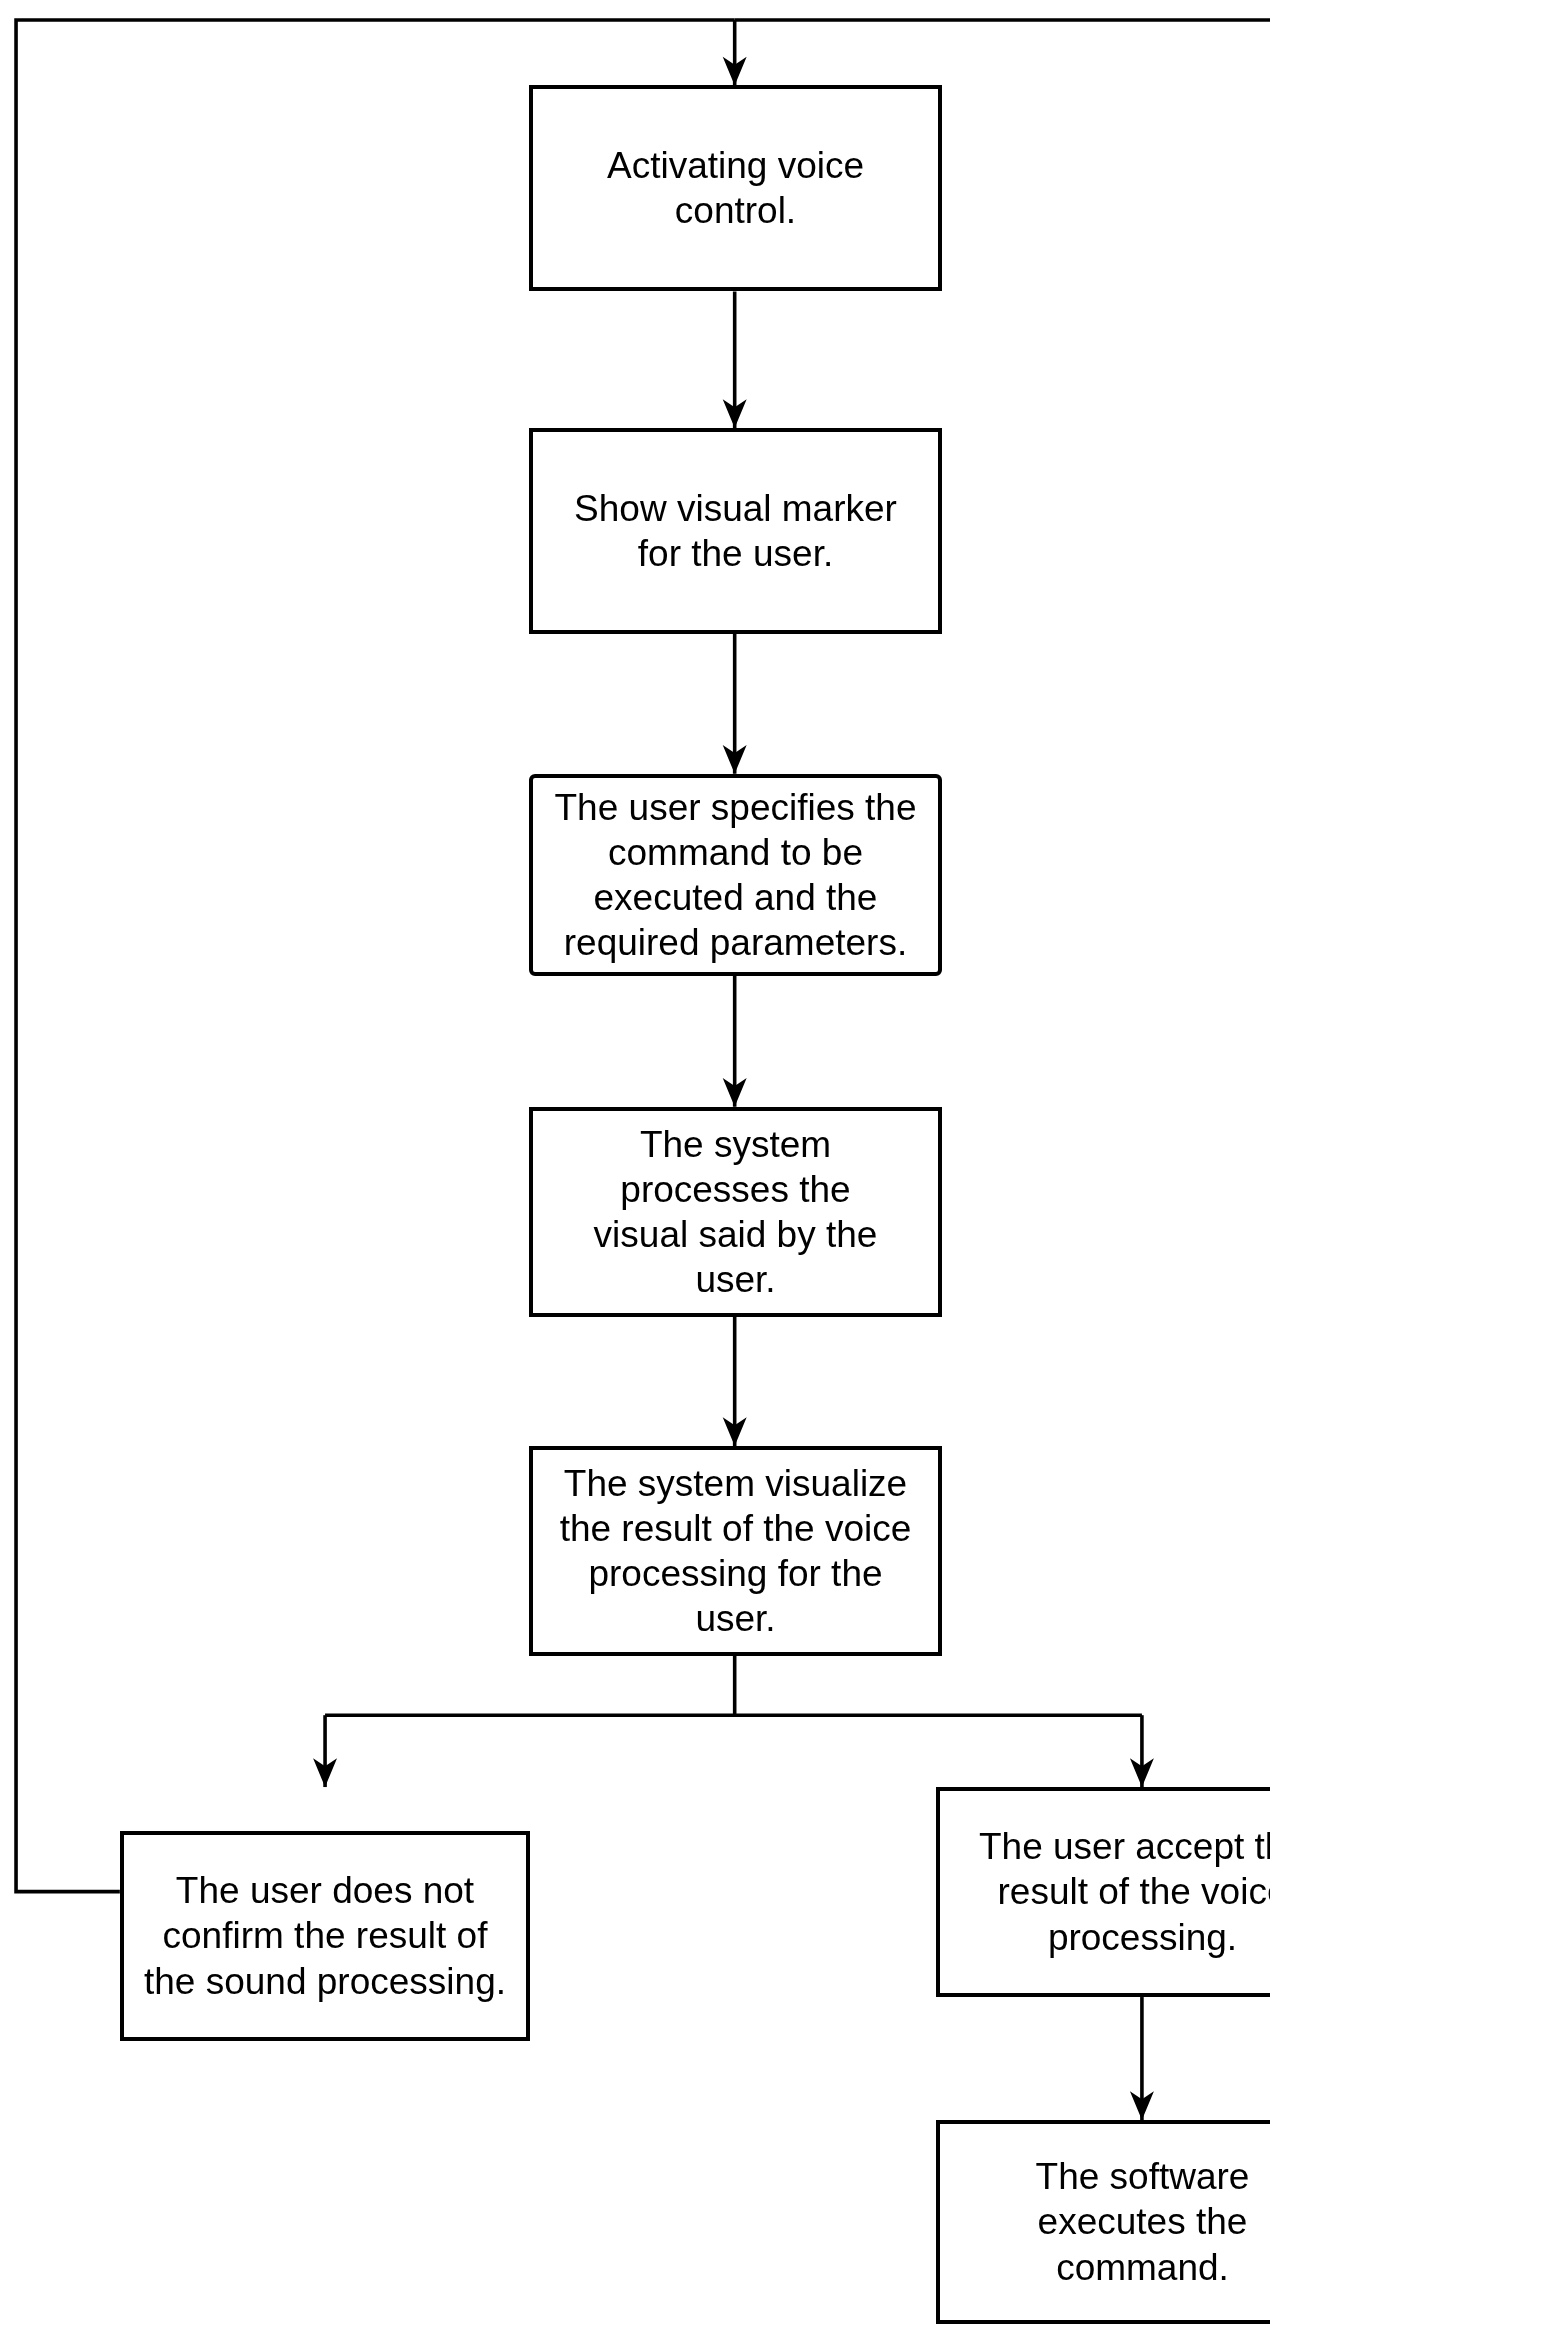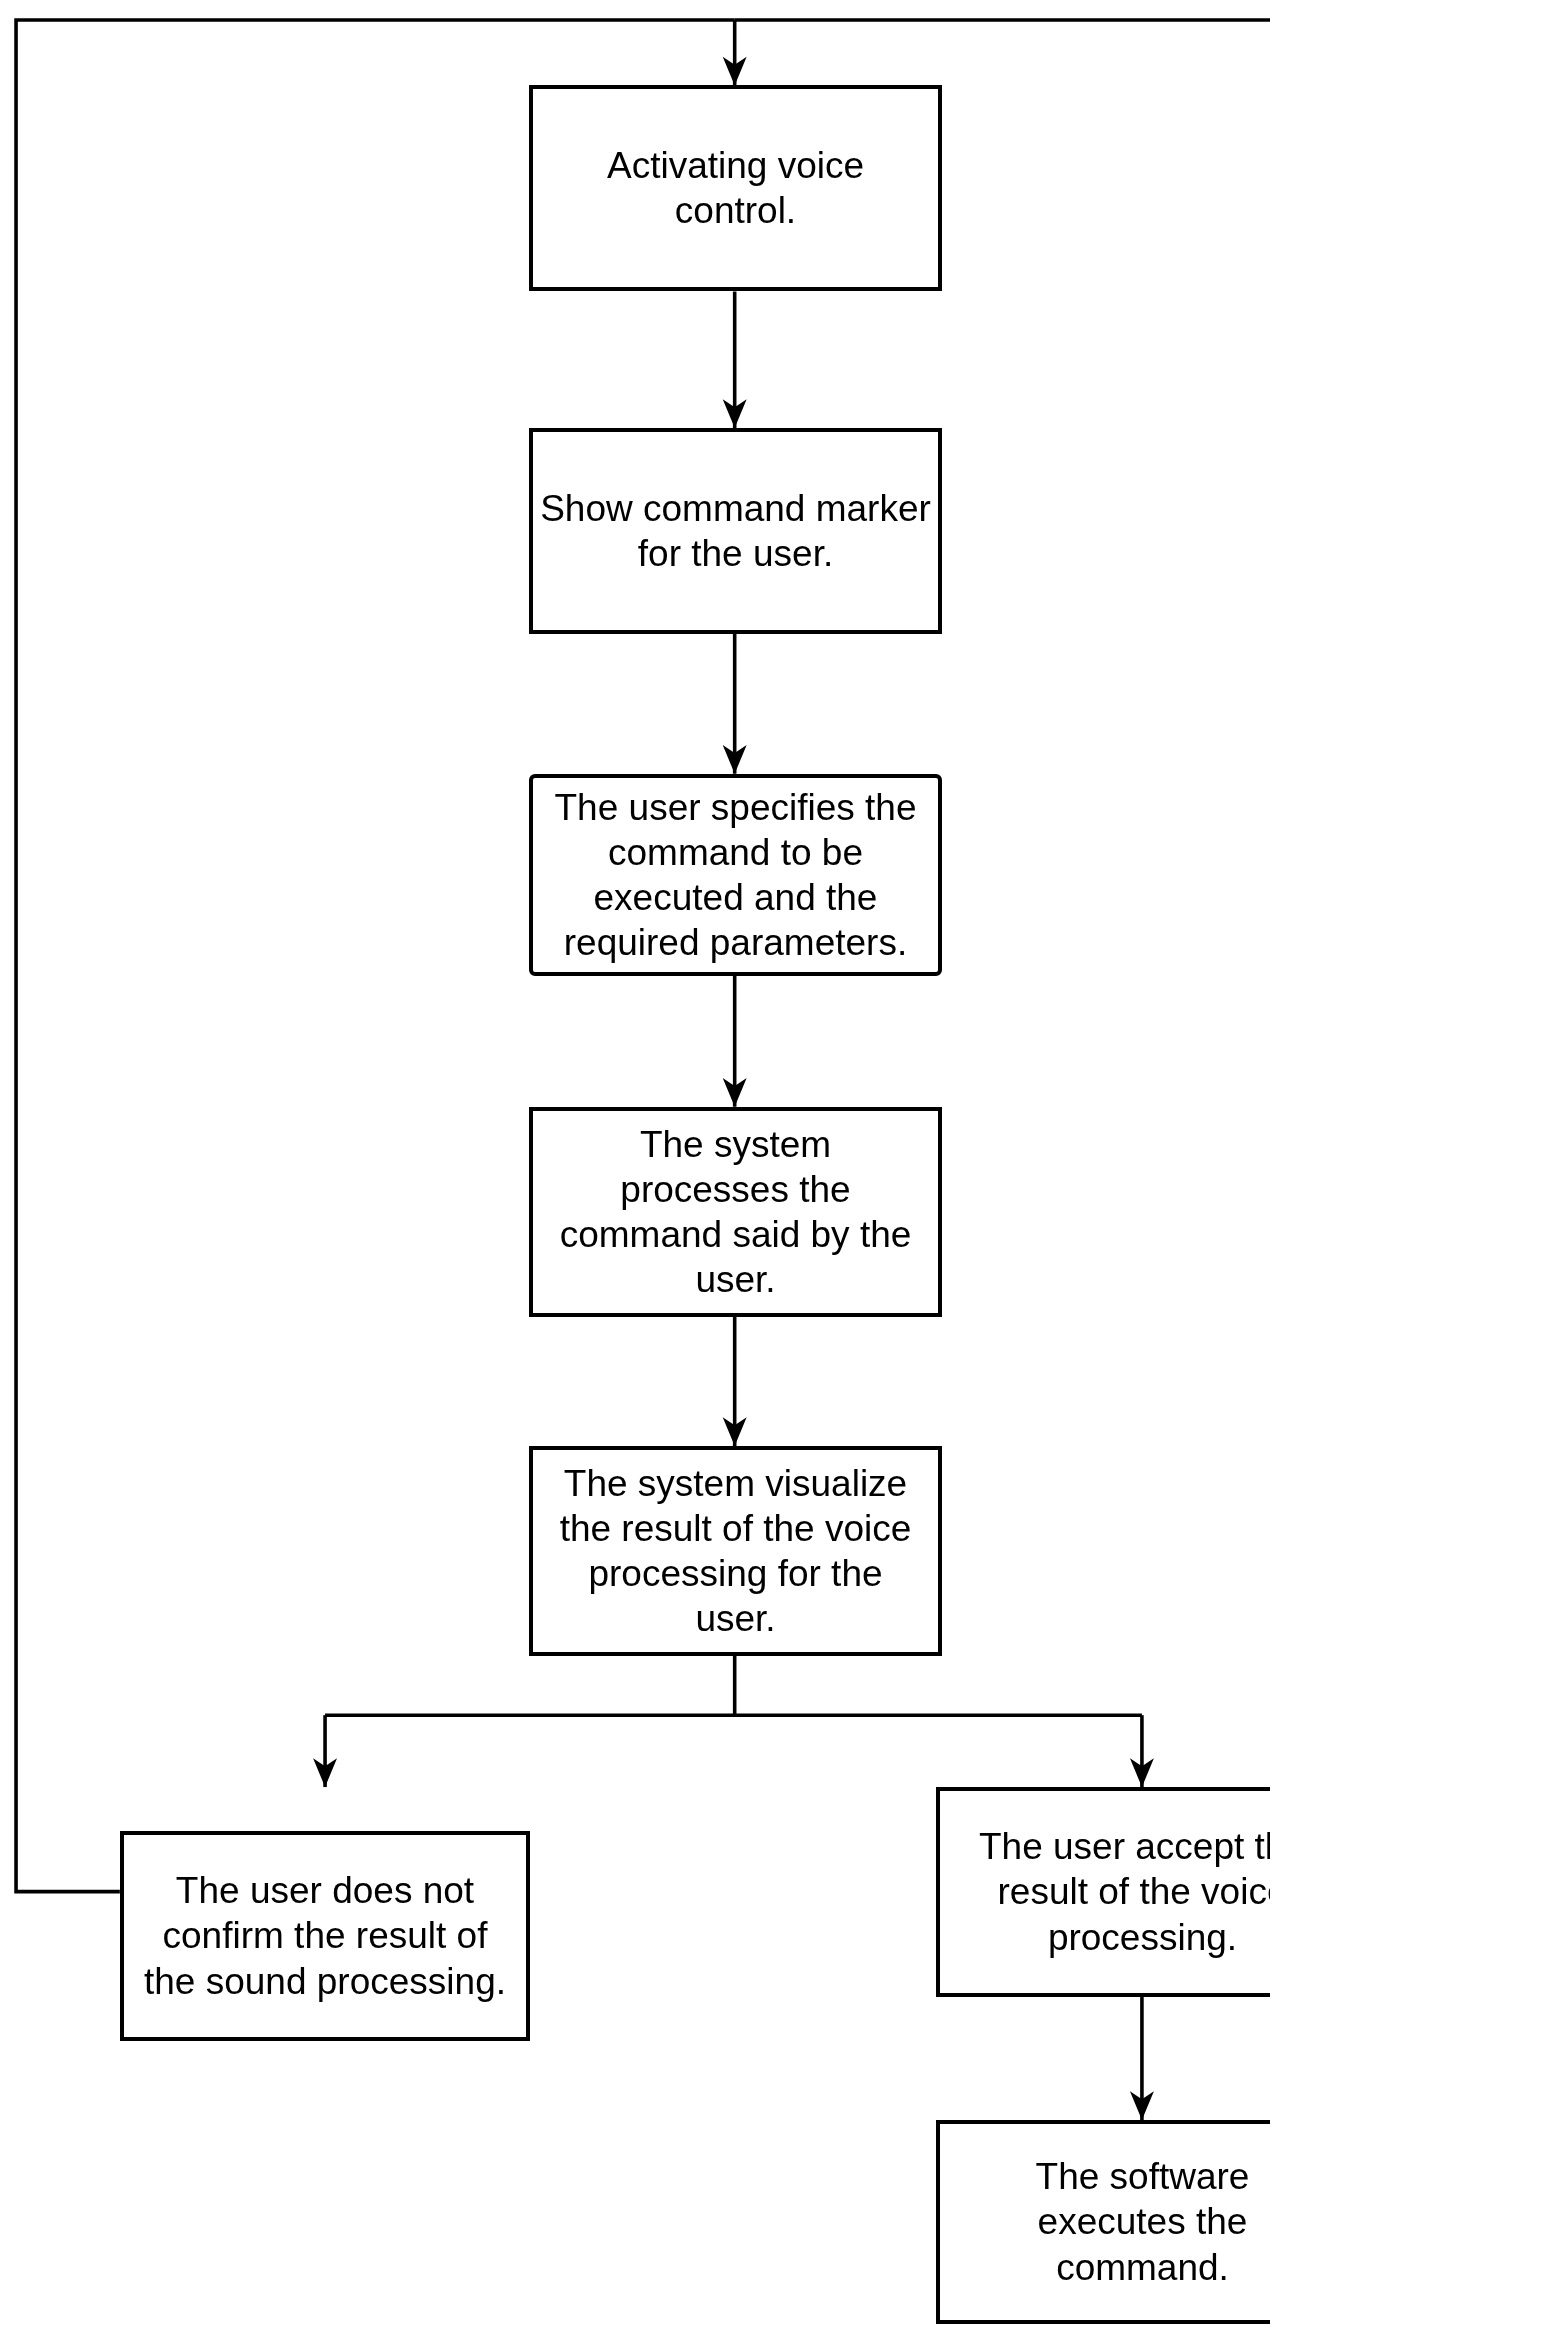--- a/index.html
+++ b/index.html
@@ -76,35 +76,35 @@
     <path class="edge" d="M1430,2501 L1430,2655"></path>
     <polygon class="arrowhead" points="1430,2655 1415,2619 1430,2629 1445,2619"></polygon>
   </svg>
 
   <div class="node n-activate">
     <div class="node-label">Activating voice
 control.</div>
   </div>
 
   <div class="node n-marker">
-    <div class="node-label">Show command marker
+    <div class="node-label">Show visual marker
 for the user.</div>
   </div>
 
   <div class="node n-specify">
     <div class="node-label">The user specifies the
 command to be
 executed and the
 required parameters.</div>
   </div>
 
   <div class="node n-process">
     <div class="node-label">The system
 processes the
-command said by the
+visual said by the
 user.</div>
   </div>
 
   <div class="node n-visualize">
     <div class="node-label">The system visualize
 the result of the voice
 processing for the
 user.</div>
   </div>
 

